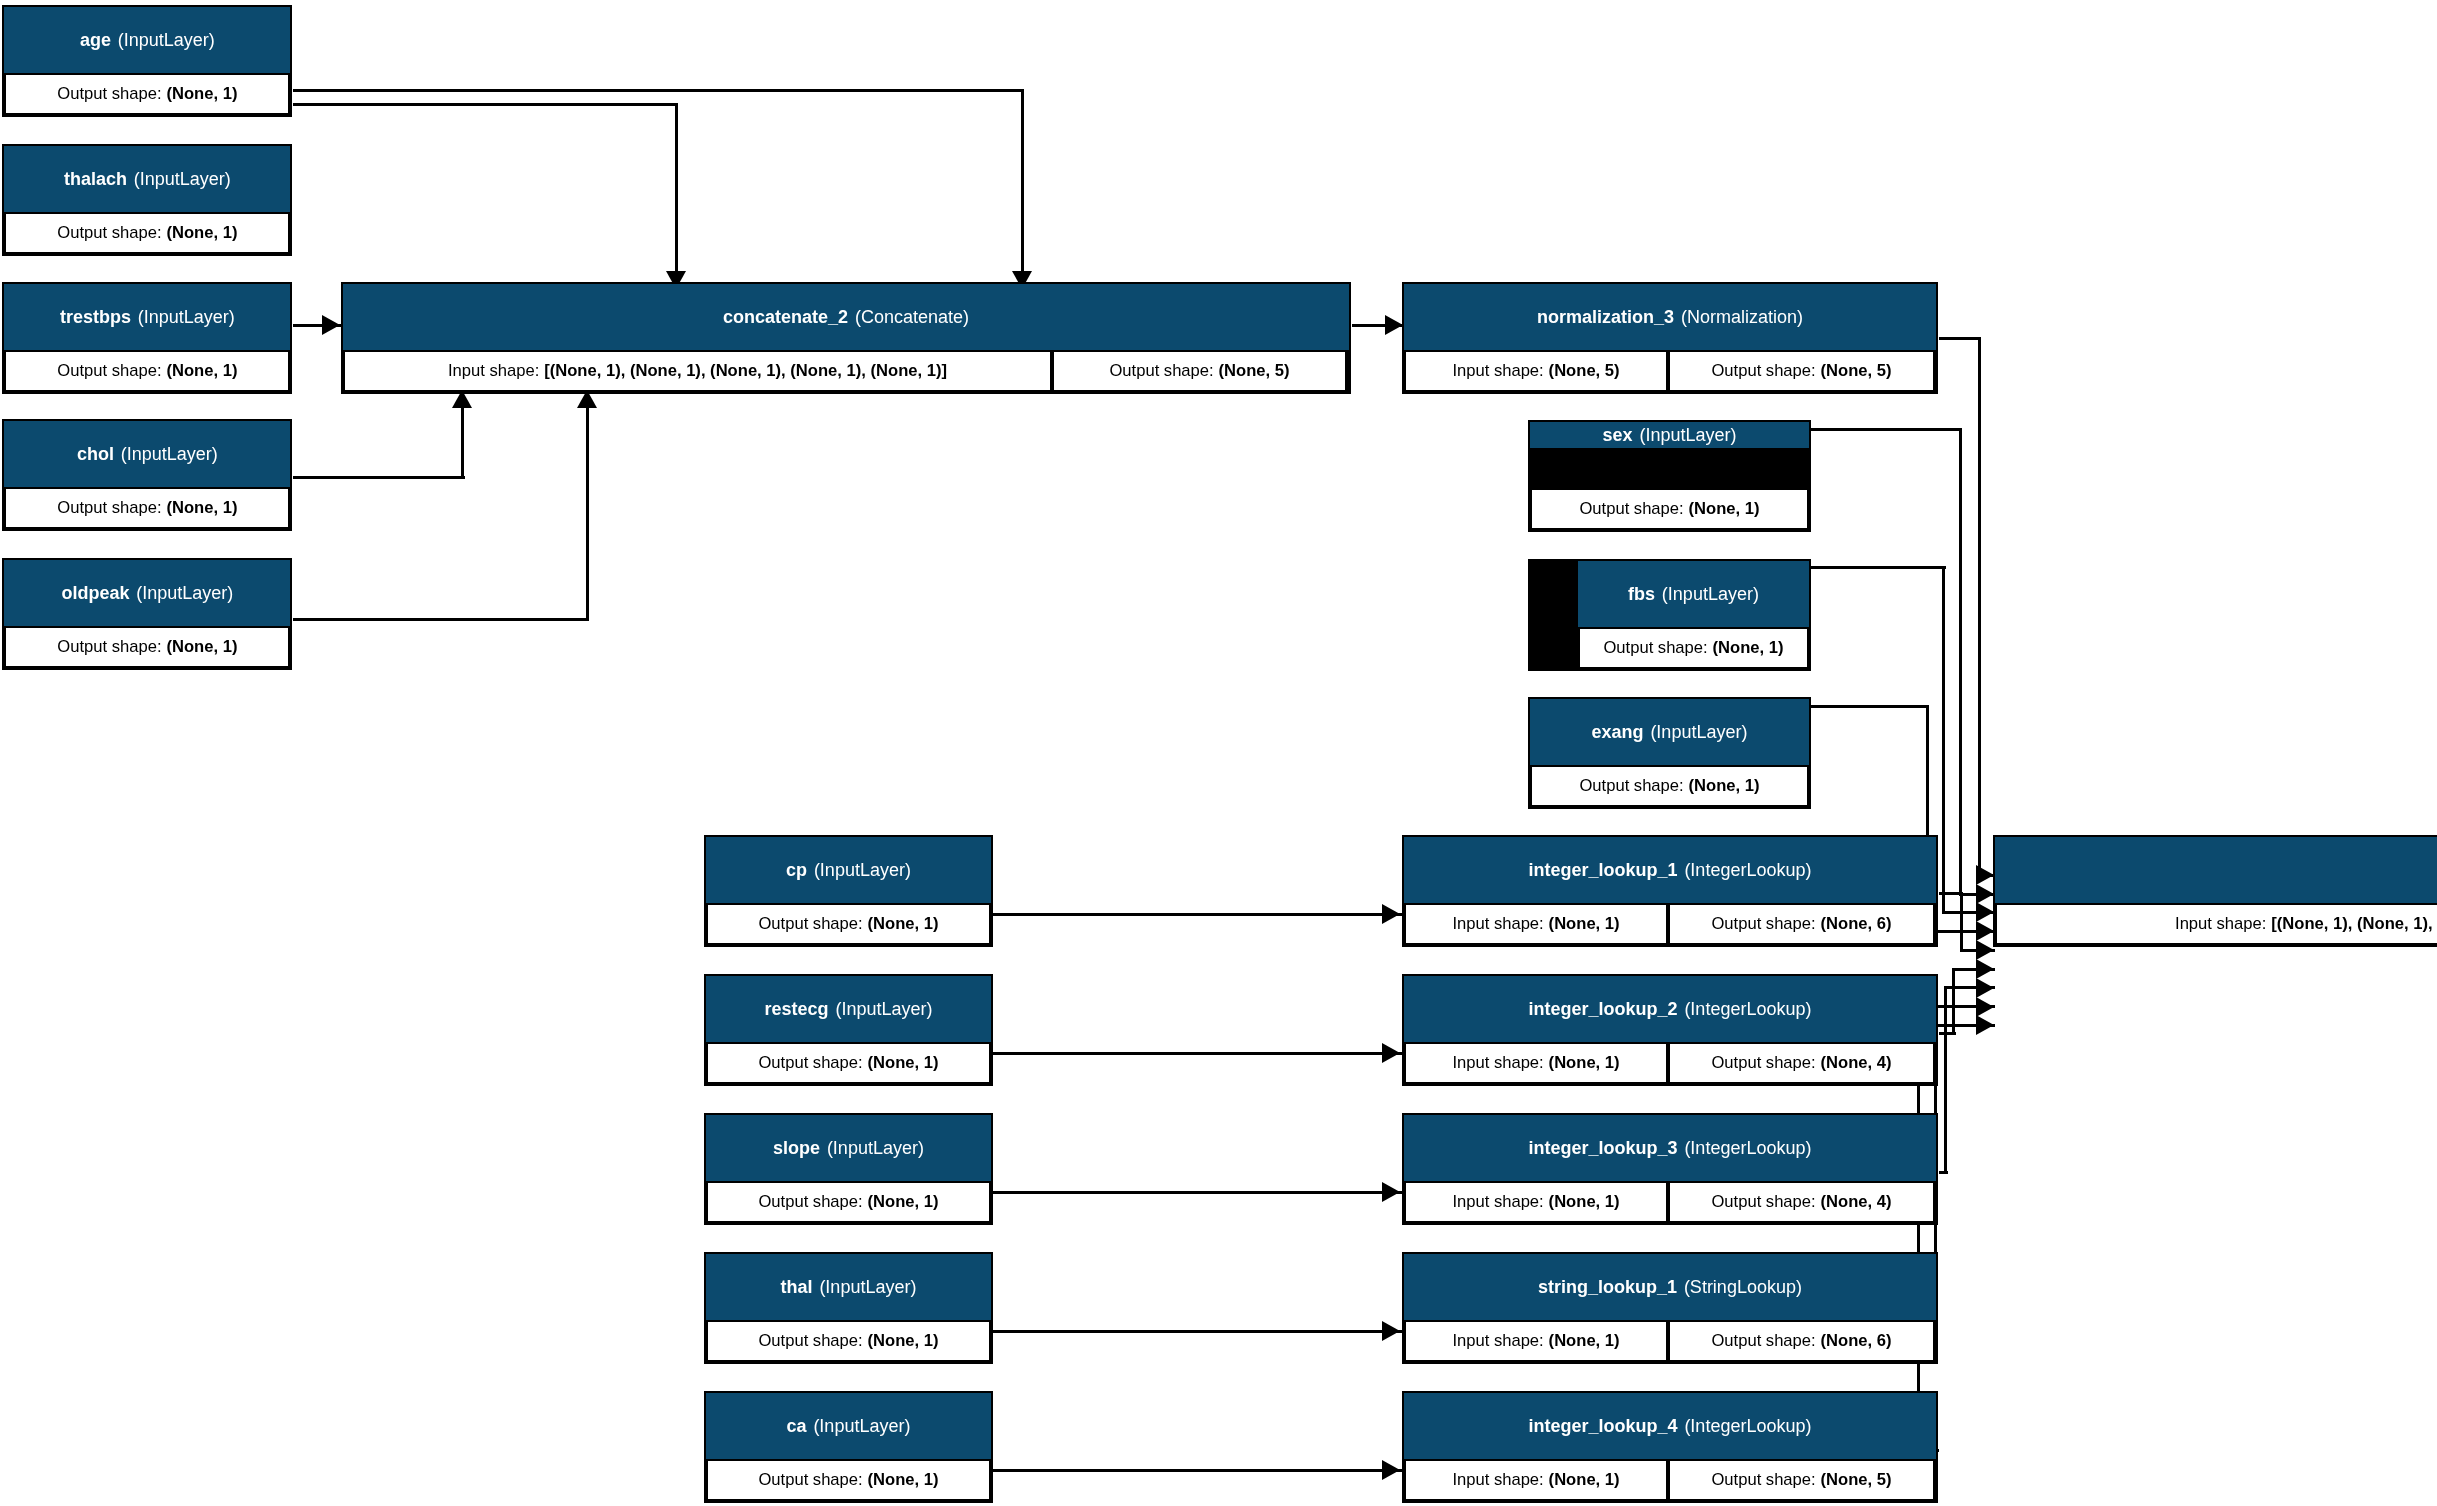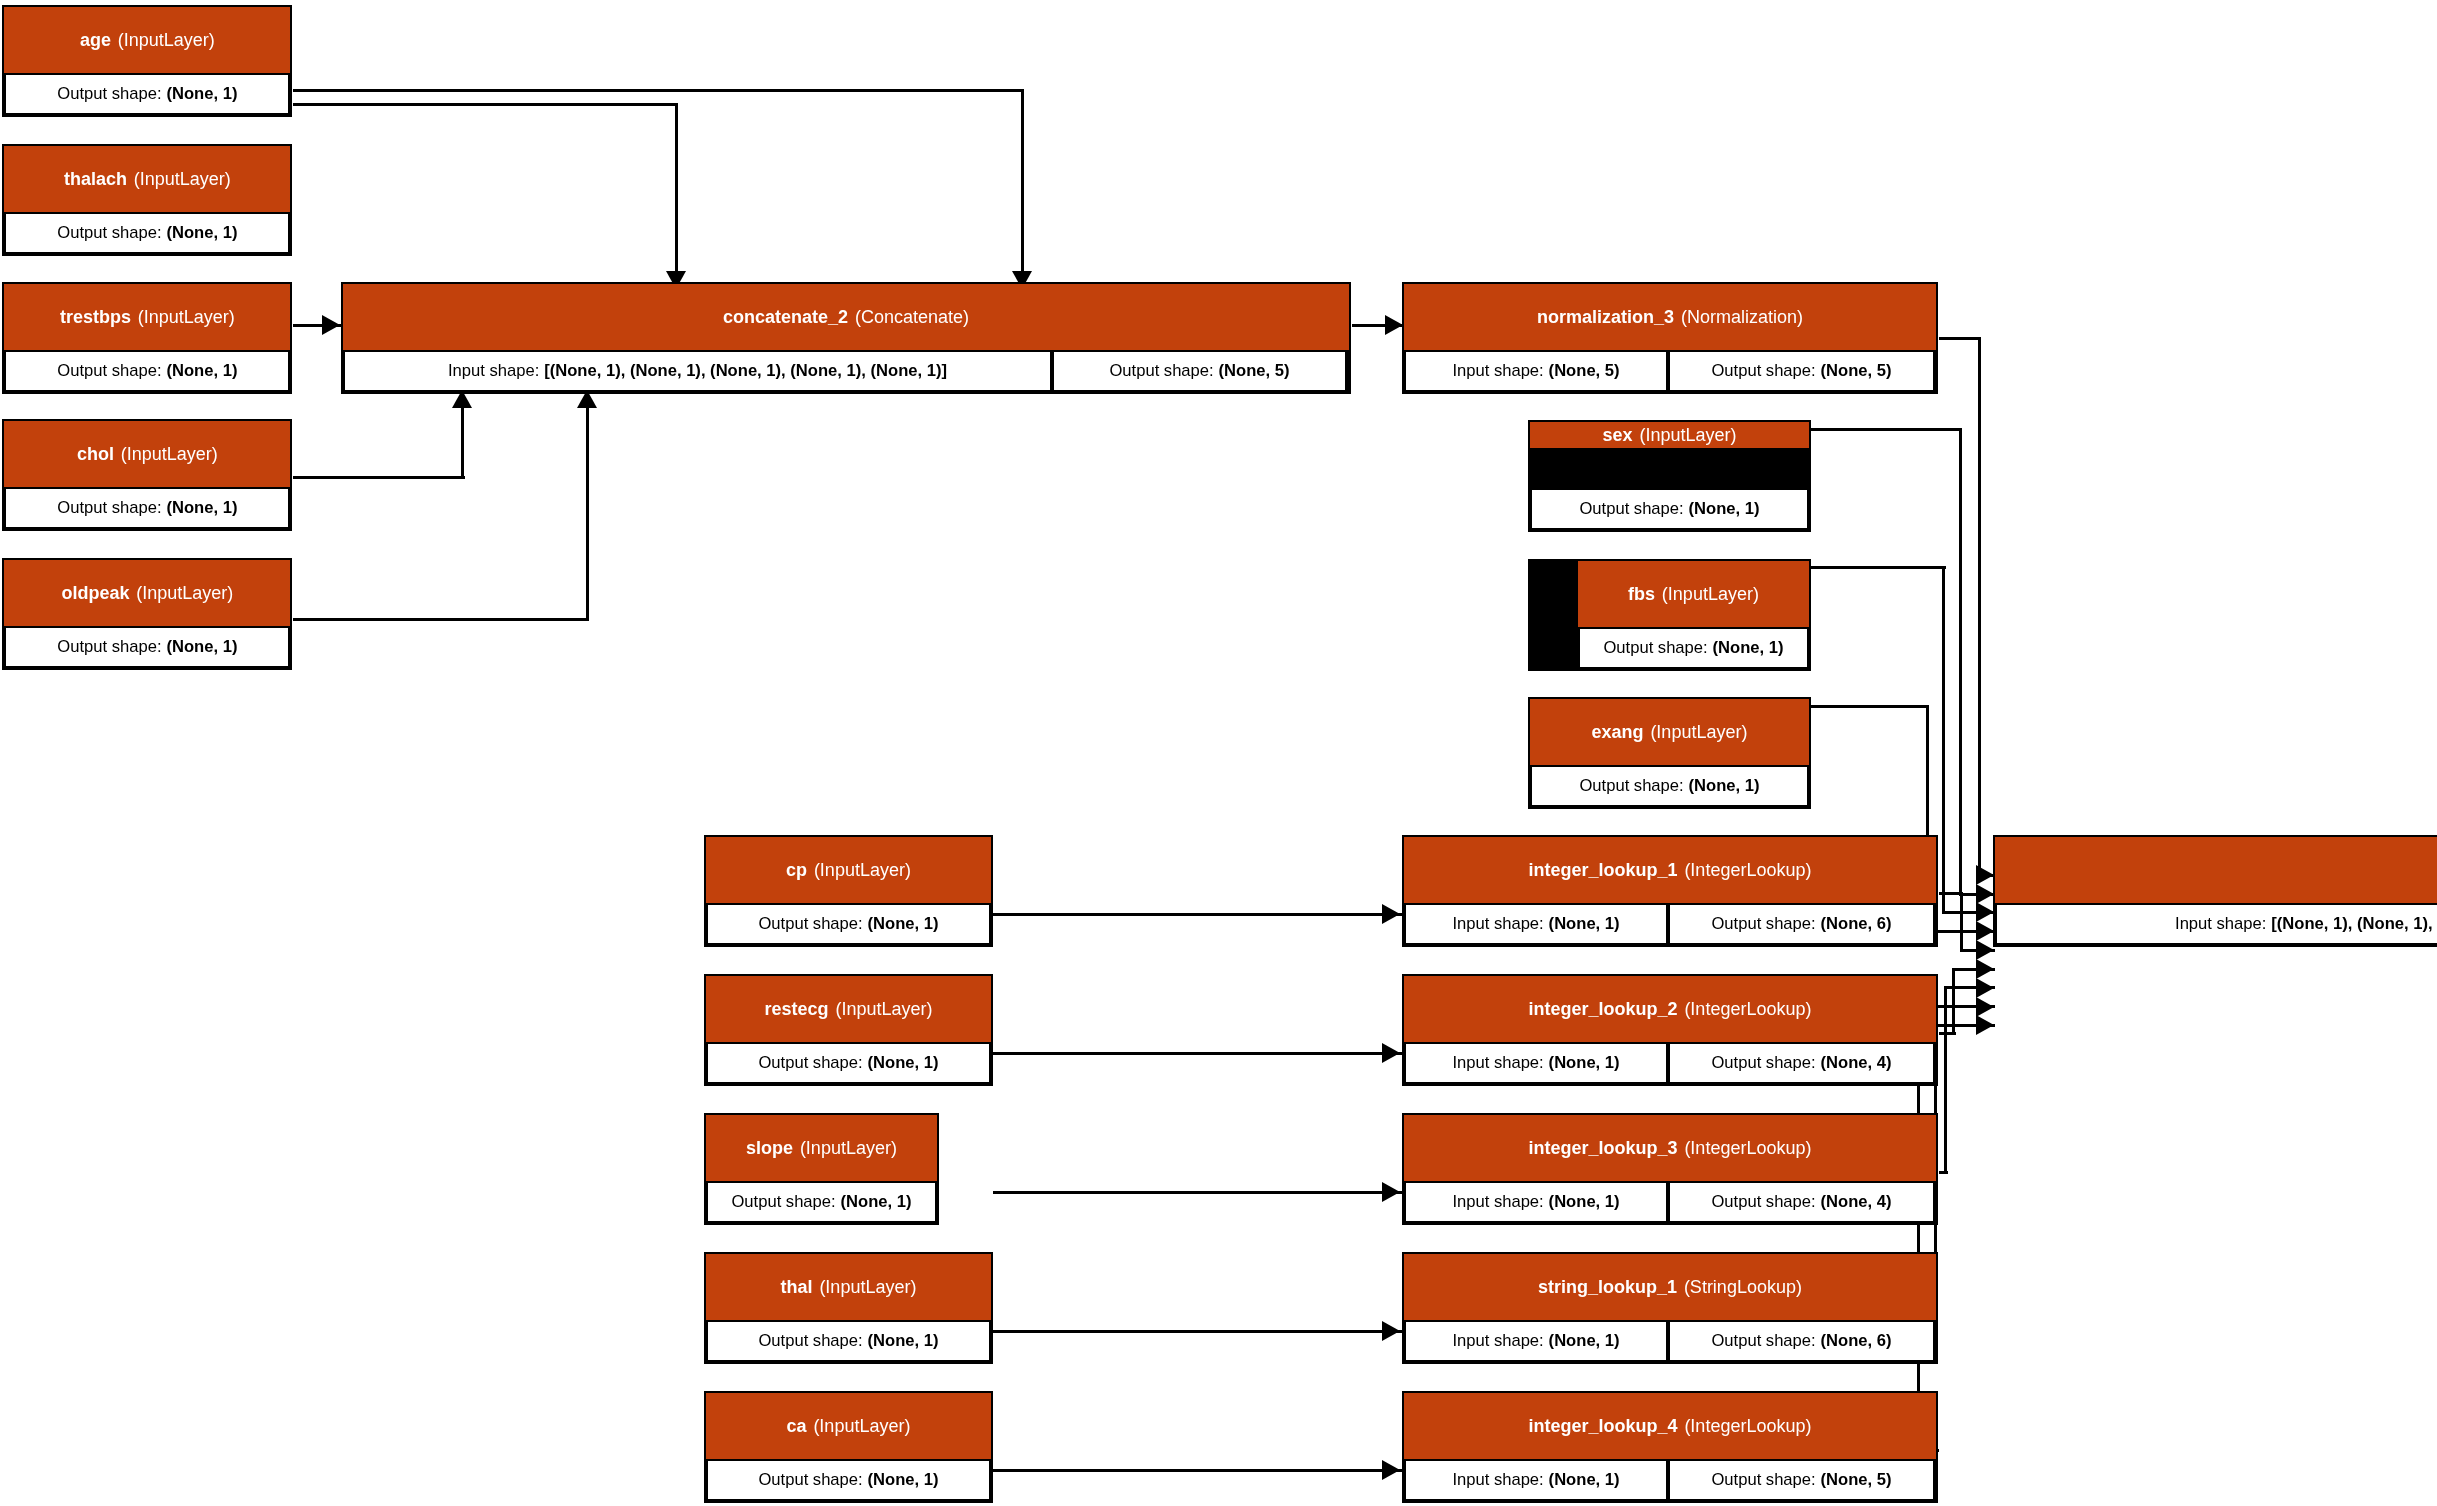--- a/index.html
+++ b/index.html
@@ -21,21 +21,21 @@
   .node {
     position: absolute;
     border: 2.9px solid #000000;
     background: #000000;
     display: flex;
     flex-direction: column;
     z-index: 5;
   }
   .node-header {
     color: #ffffff;
-    background: #c2410c;
+    background: #0c4a6e;
     display: flex;
     align-items: center;
     justify-content: center;
     font-size: 18px;
     line-height: 1.15;
     white-space: nowrap;
     padding: 0 11.7px;
     flex: 1 1 auto;
   }
   .node-header .nm {
@@ -342,21 +342,21 @@
       <span class="ty">(InputLayer)</span>
     </div>
     <div class="node-body">
       <div class="cell" style="width:100%; height:42px;">
         <span class="lb">Output shape:</span>
         <span class="vv">(None, 1)</span>
       </div>
     </div>
   </div>
 
-  <div class="node" style="left:704px; top:1113px; width:235px; height:112px;">
+  <div class="node" style="left:704px; top:1113px; width:289px; height:112px;">
     <div class="node-header">
       <span class="nm">slope</span>
       <span class="ty">(InputLayer)</span>
     </div>
     <div class="node-body">
       <div class="cell" style="width:100%; height:42px;">
         <span class="lb">Output shape:</span>
         <span class="vv">(None, 1)</span>
       </div>
     </div>

